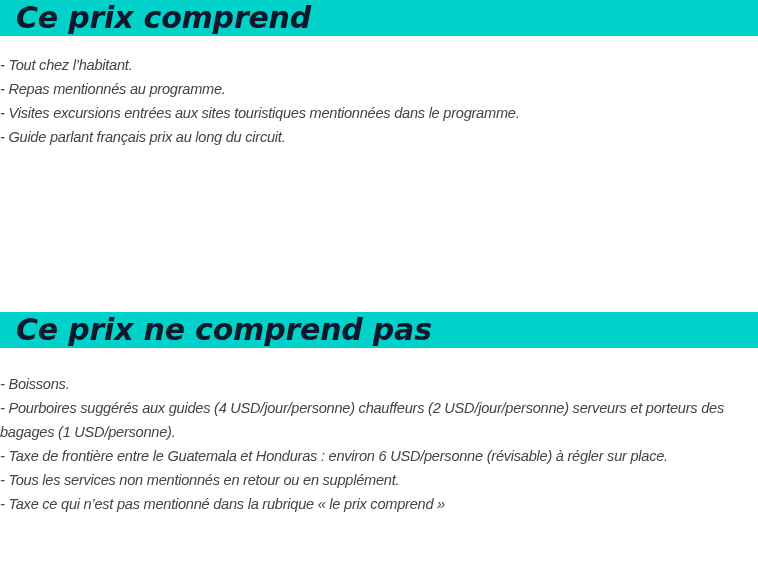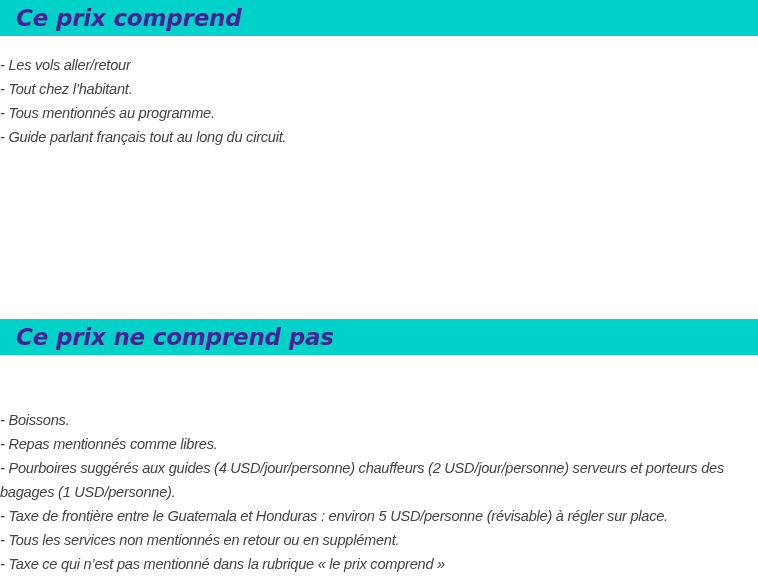--- a/index.html
+++ b/index.html
@@ -18,68 +18,67 @@
       position: absolute;
       left: 0;
       width: 758px;
       height: 36px;
       background: #00d2c9;
       box-sizing: border-box;
       padding-left: 16px;
     }
     .section-header h2 {
       margin: 0;
-      color: #4c1d95;
+      color: #0f172a;
       font-style: italic;
       font-weight: bold;
-      font-size: 23px;
+      font-size: 30px;
       line-height: 36px;
       letter-spacing: -0.2px;
       font-family: "DejaVu Sans", "Liberation Sans", sans-serif;
     }
     #hdr-1 { top: 0; }
-    #hdr-2 { top: 319px; }
+    #hdr-2 { top: 312px; }
     .item-list {
       position: absolute;
       left: 0;
       width: 756px;
       margin: 0;
       padding: 0;
       list-style: none;
     }
     .item-list li {
       margin: 0;
       padding: 0;
       color: #444444;
       font-style: italic;
       font-size: 14.6px;
       line-height: 24px;
       letter-spacing: -0.25px;
     }
     #list-1 { top: 53px; }
-    #list-2 { top: 372px; margin-top: 36px; }
+    #list-2 { top: 372px; }
   </style>
 </head>
 <body>
 
 <div class="section-header" id="hdr-1">
   <h2>Ce prix comprend</h2>
 </div>
 
 <ul class="item-list" id="list-1">
-  <li>- Les vols aller/retour</li>
   <li>- Tout chez l’habitant.</li>
-  <li>- Tous mentionnés au programme.</li>
-  <li>- Guide parlant français tout au long du circuit.</li>
+  <li>- Repas mentionnés au programme.</li>
+  <li>- Visites excursions entrées aux sites touristiques mentionnées dans le programme.</li>
+  <li>- Guide parlant français prix au long du circuit.</li>
 </ul>
 
 <div class="section-header" id="hdr-2">
   <h2>Ce prix ne comprend pas</h2>
 </div>
 
 <ul class="item-list" id="list-2">
   <li>- Boissons.</li>
-  <li>- Repas mentionnés comme libres.</li>
   <li>- Pourboires suggérés aux guides (4 USD/jour/personne) chauffeurs (2 USD/jour/personne) serveurs et porteurs des bagages (1 USD/personne).</li>
-  <li>- Taxe de frontière entre le Guatemala et Honduras : environ 5 USD/personne (révisable) à régler sur place.</li>
+  <li>- Taxe de frontière entre le Guatemala et Honduras : environ 6 USD/personne (révisable) à régler sur place.</li>
   <li>- Tous les services non mentionnés en retour ou en supplément.</li>
   <li>- Taxe ce qui n’est pas mentionné dans la rubrique « le prix comprend »</li>
 </ul>
 
 </body></html>

